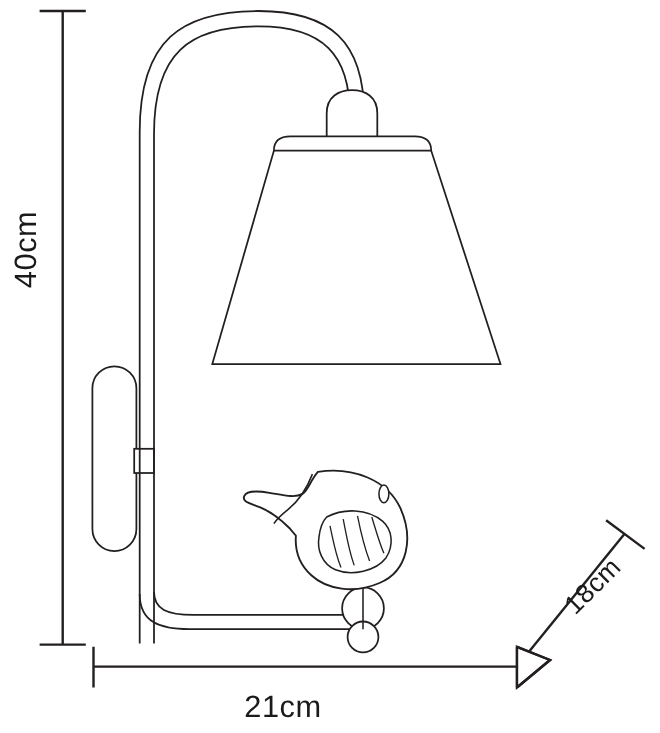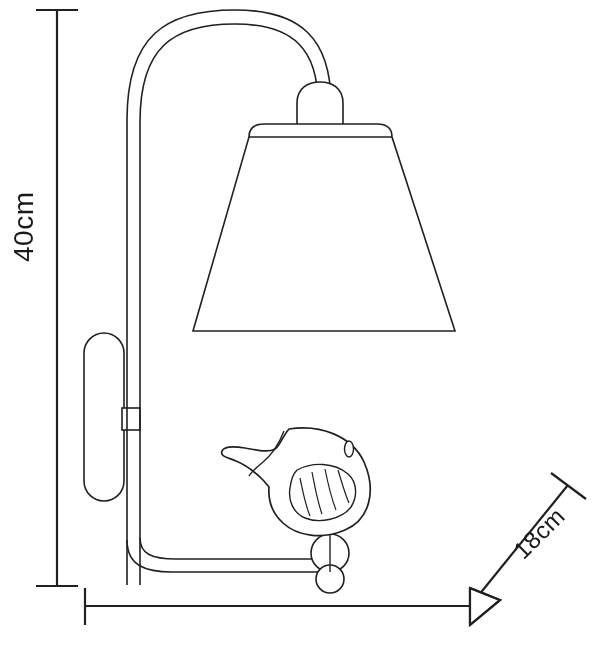--- a/index.html
+++ b/index.html
@@ -160,16 +160,17 @@
         <path d="M 325 469 C 328 484 331 497 336 510"></path>
         <path d="M 338 470 C 342 483 345 494 349 503"></path>
       </g>
 
       <ellipse cx="349" cy="449" rx="4.5" ry="8" fill="#ffffff" stroke="#231f20" stroke-width="1.4"></ellipse>
     </g>
   </svg>
 
   <div class="dim-text" id="label-height">40cm</div>
 
+  <div class="dim-text" id="label-width">21cm</div>
 
   <div class="dim-text" id="label-depth">18cm</div>
 
 </div>
 
 </body></html>

